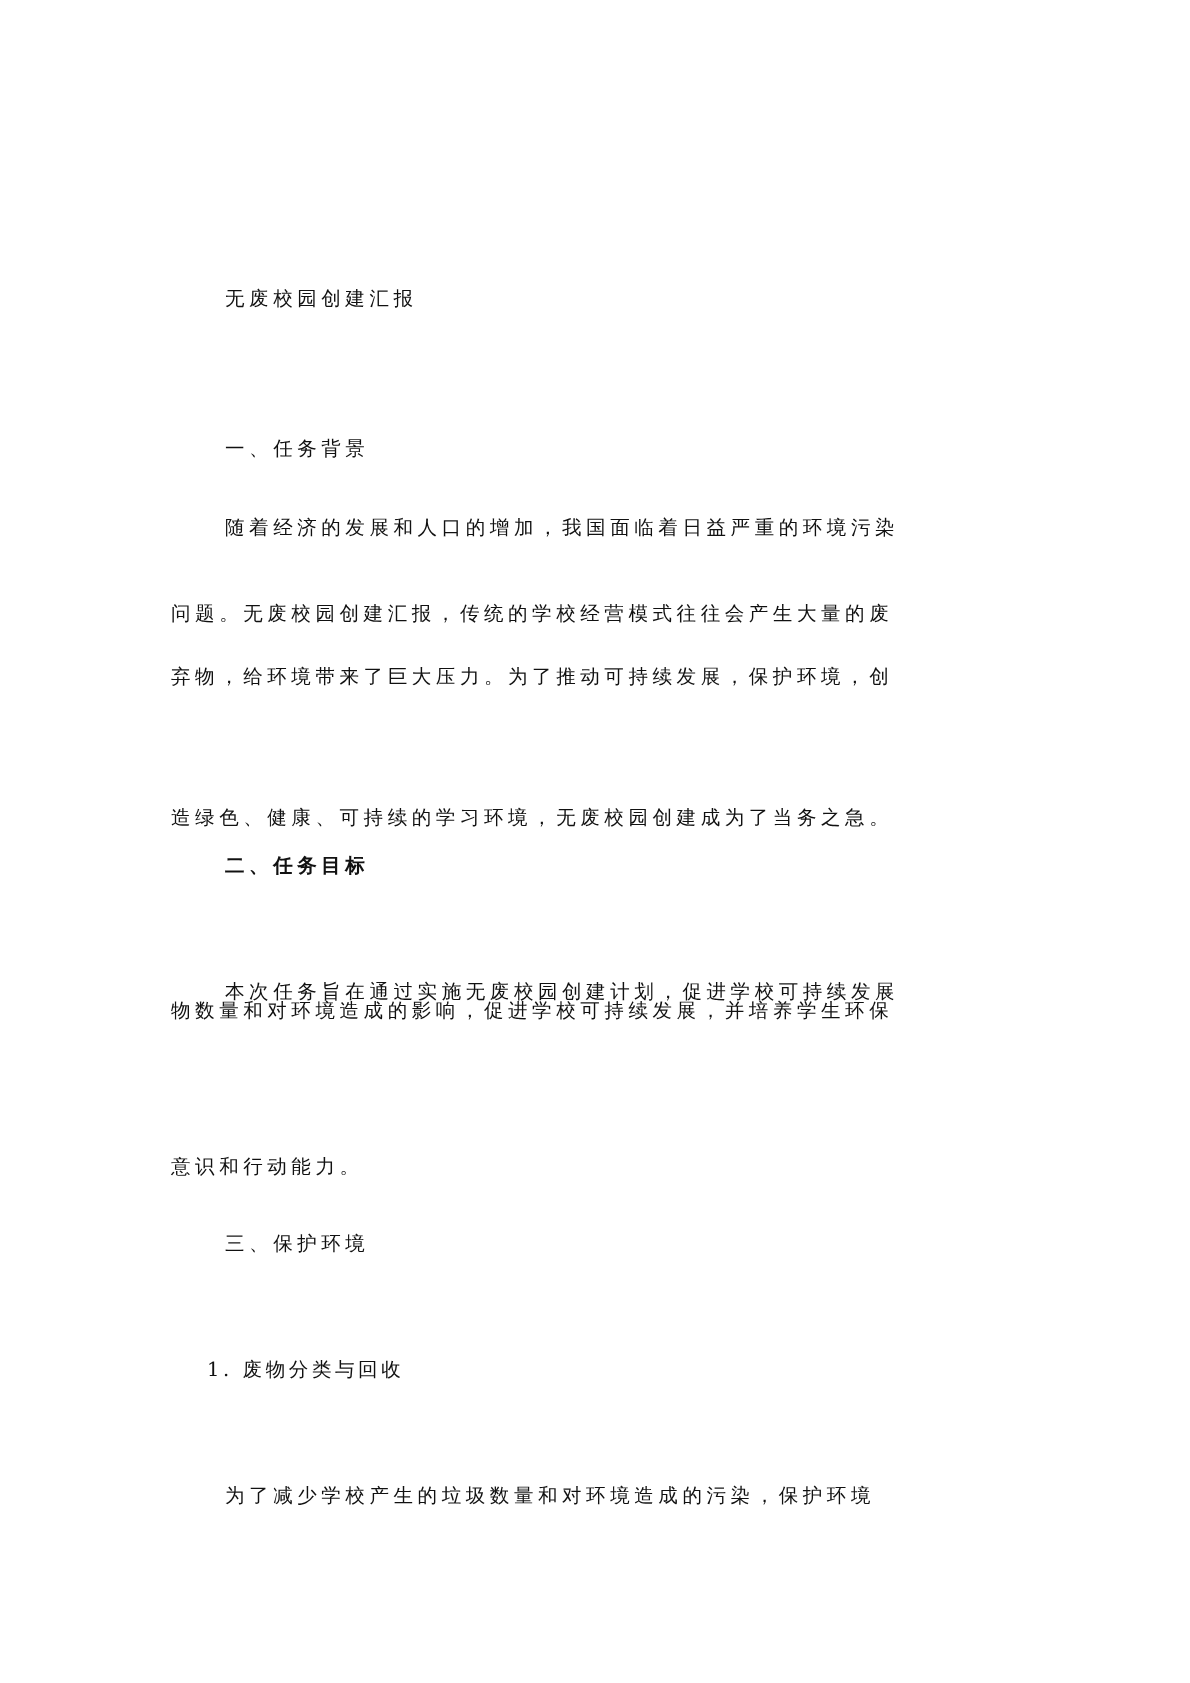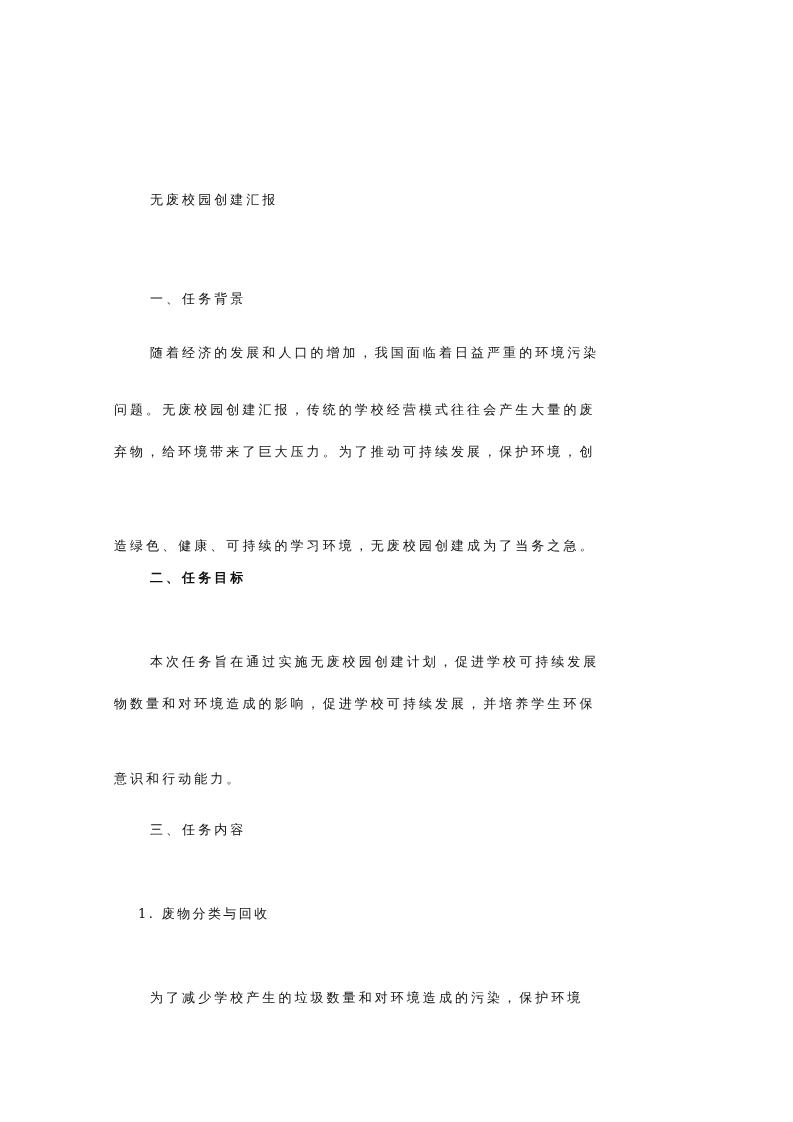--- a/index.html
+++ b/index.html
@@ -46,22 +46,22 @@
   <div class="line indent" style="top:288px;font-family:Liberation Mono, monospace;">一、任务背景</div>
 
   <div class="line indent" style="top:341px;">随着经济的发展和人口的增加，我国面临着日益严重的环境污染</div>
   <div class="line" style="top:398px;">问题。无废校园创建汇报，传统的学校经营模式往往会产生大量的废</div>
   <div class="line" style="top:440px;text-align:right;">弃物，给环境带来了巨大压力。为了推动可持续发展，保护环境，创</div>
   <div class="line" style="top:490px;margin-top:44px;">造绿色、健康、可持续的学习环境，无废校园创建成为了当务之急。</div>
 
   <div class="line indent" style="top:566px;font-weight:bold;">二、任务目标</div>
 
   <div class="line indent" style="top:650px;">本次任务旨在通过实施无废校园创建计划，促进学校可持续发展</div>
-  <div class="line" style="top:692px;font-family:Liberation Serif, serif;">物数量和对环境造成的影响，促进学校可持续发展，并培养学生环保</div>
+  <div class="line" style="top:662px;font-family:Liberation Serif, serif;">物数量和对环境造成的影响，促进学校可持续发展，并培养学生环保</div>
   <div class="line" style="top:767px;">意识和行动能力。</div>
 
-  <div class="line indent" style="top:818px;">三、任务内容</div>
+  <div class="line indent" style="top:818px;">三、保护环境</div>
 
   <div class="line num-indent" style="top:902px; letter-spacing:2.4px;">1.  废物分类与回收</div>
 
   <div class="line indent" style="top:986px;">为了减少学校产生的垃圾数量和对环境造成的污染，保护环境</div>
 
 </div>
 
 </body></html>

